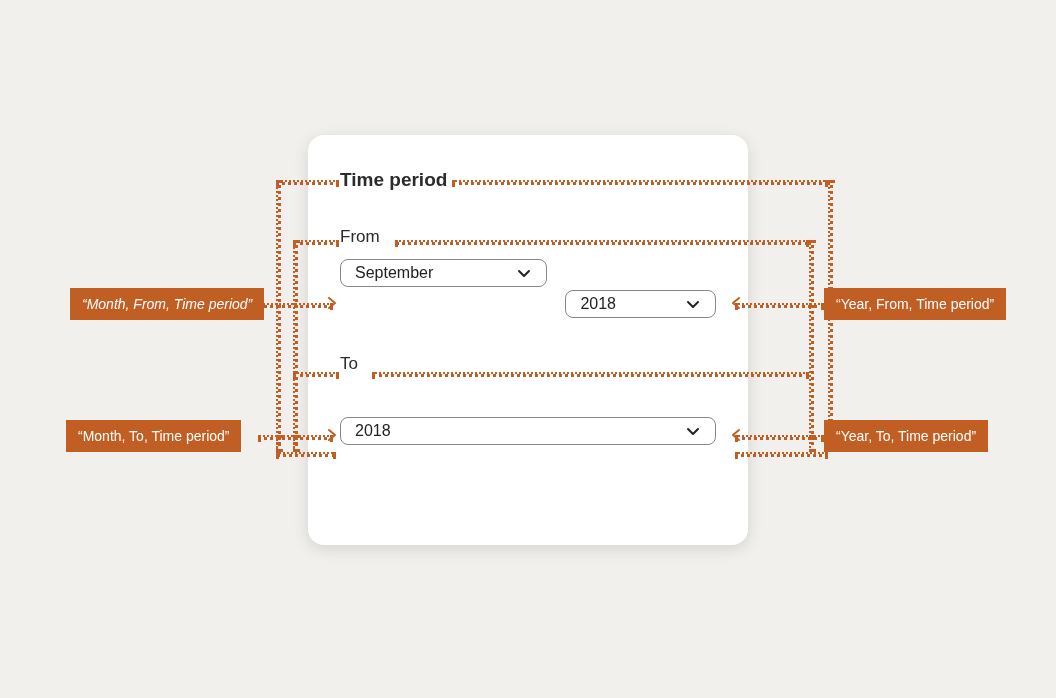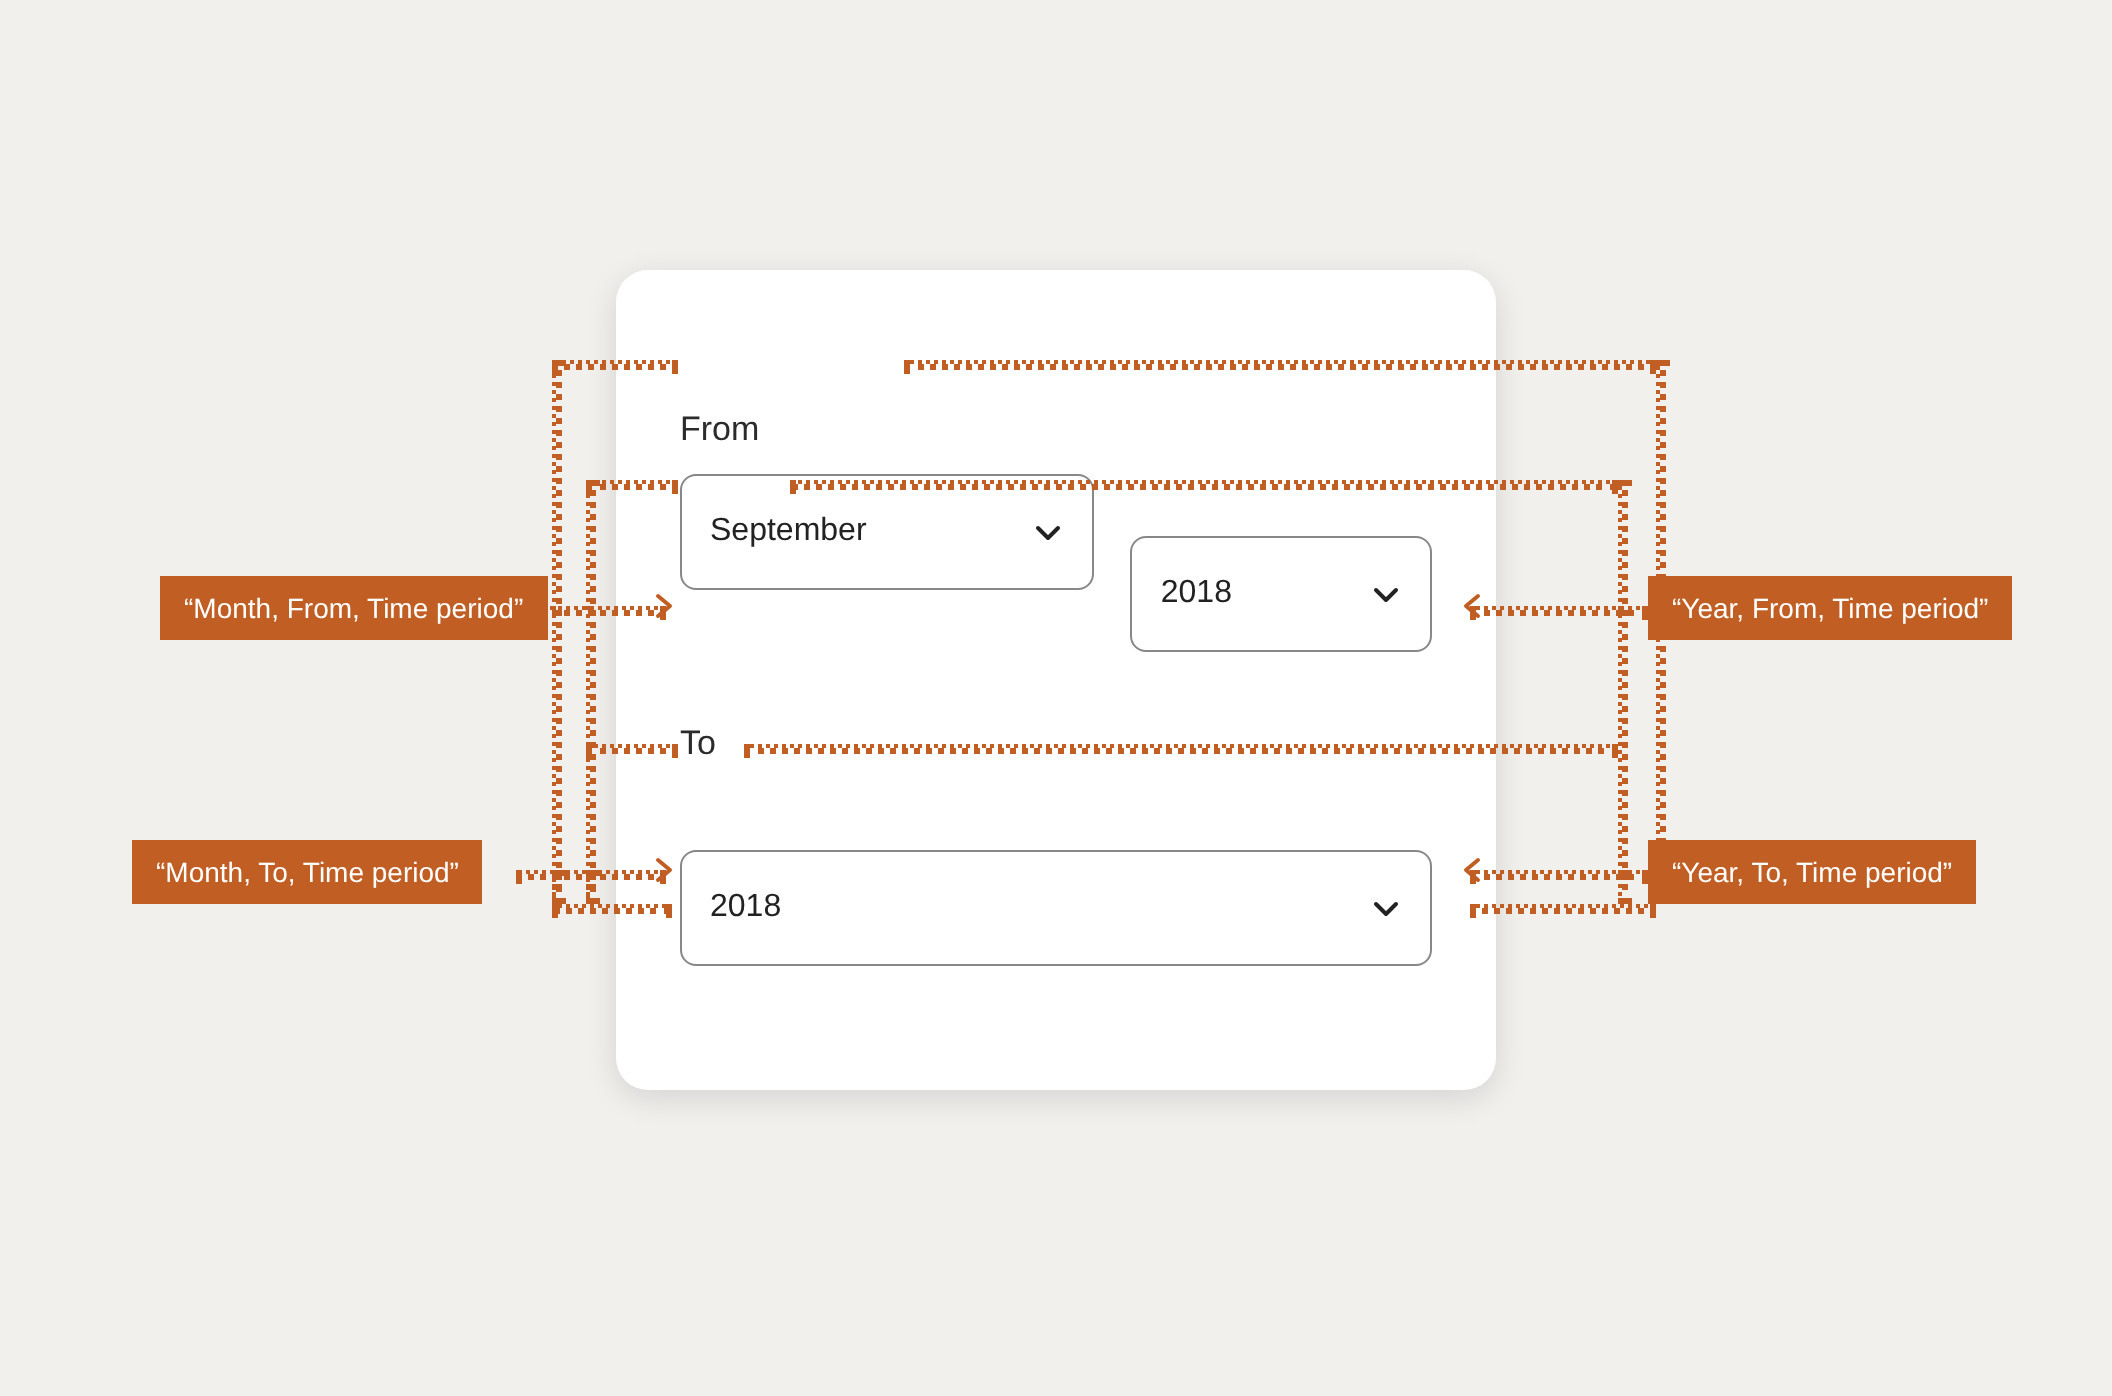--- a/index.html
+++ b/index.html
@@ -34,21 +34,21 @@
     color: #2b2b2b;
     margin-bottom: 12px;
   }
   .row {
     display: flex;
     gap: 18px;
   }
   .select {
     border: 1px solid #888;
     border-radius: 8px;
-    height: 58px;
+    height: 28px;
     display: flex;
     align-items: center;
     justify-content: space-between;
     padding: 0 14px;
     font-size: 16px;
     color: #222;
     background: #fff;
     cursor: pointer;
   }
   .select.month { flex: 1 1 58%; }
@@ -84,20 +84,21 @@
     position: absolute;
     color: #c15e24;
   }
   .arrow svg { display: block; }
 </style>
 </head>
 <body>
 
 <div class="card">
 
+  <div class="card-title">Time period</div>
 
   <div class="group">
     <div class="group-label">From</div>
     <div class="row">
 
       <div class="select month">
         <span>September</span>
         <span class="chevron">
           <svg viewBox="0 0 16 16" width="16" height="16">
               <path d="M3 6l5 5 5-5" fill="none" stroke="#222" stroke-width="2" stroke-linecap="round" stroke-linejoin="round"></path>
@@ -129,21 +130,21 @@
               <path d="M3 6l5 5 5-5" fill="none" stroke="#222" stroke-width="2" stroke-linecap="round" stroke-linejoin="round"></path>
             </svg>
         </span>
       </div>
 
     </div>
   </div>
 
 </div>
 
-<div class="tag" style="left:80px; top:288px;">“Month, From, Time period”</div>
+<div class="tag" style="left:70px; top:288px;font-style:italic;">“Month, From, Time period”</div>
 
 <div class="tag" style="left:66px; top:420px;">“Month, To, Time period”</div>
 
 <div class="tag" style="left:824px; top:288px;">“Year, From, Time period”</div>
 
 <div class="tag" style="left:824px; top:420px;">“Year, To, Time period”</div>
 
 <div class="dash h" style="left:452px; top:180px; width:376px;"></div>
 <div class="dash v" style="left:828px; top:180px; height:260px;"></div>
 

